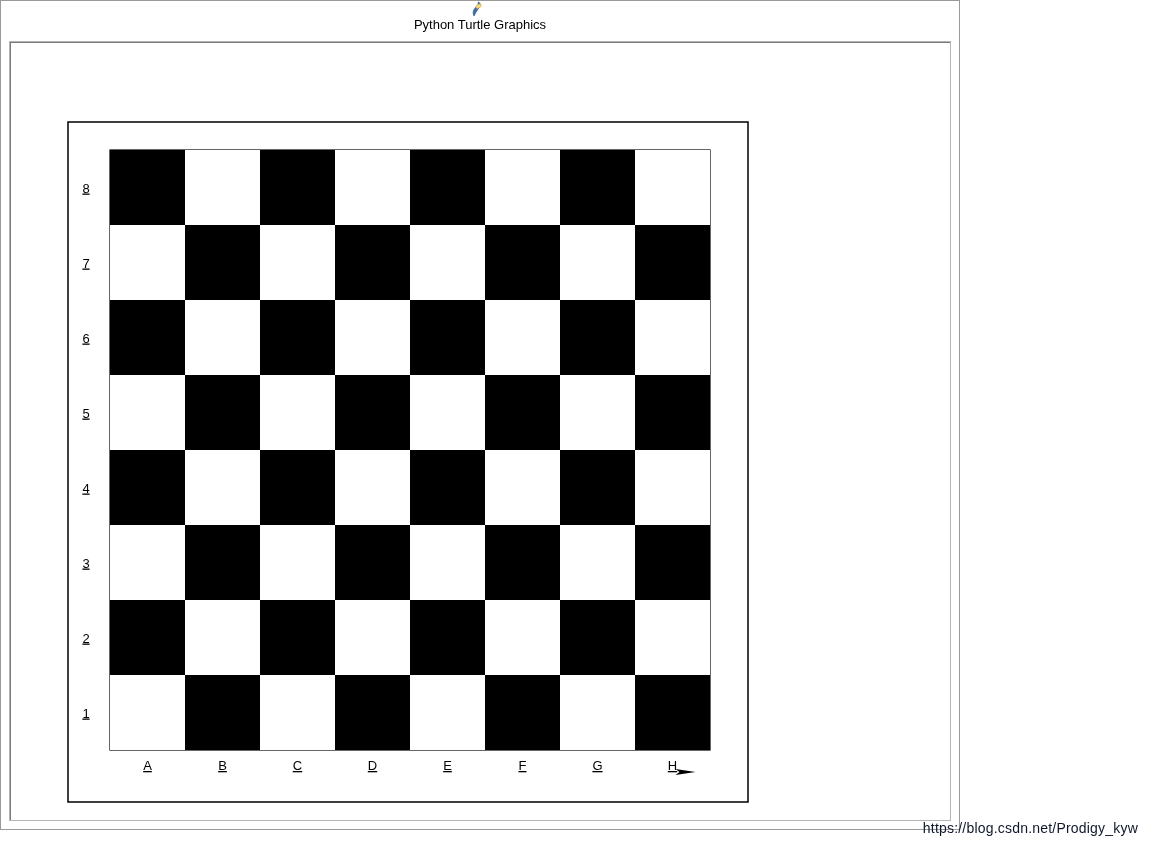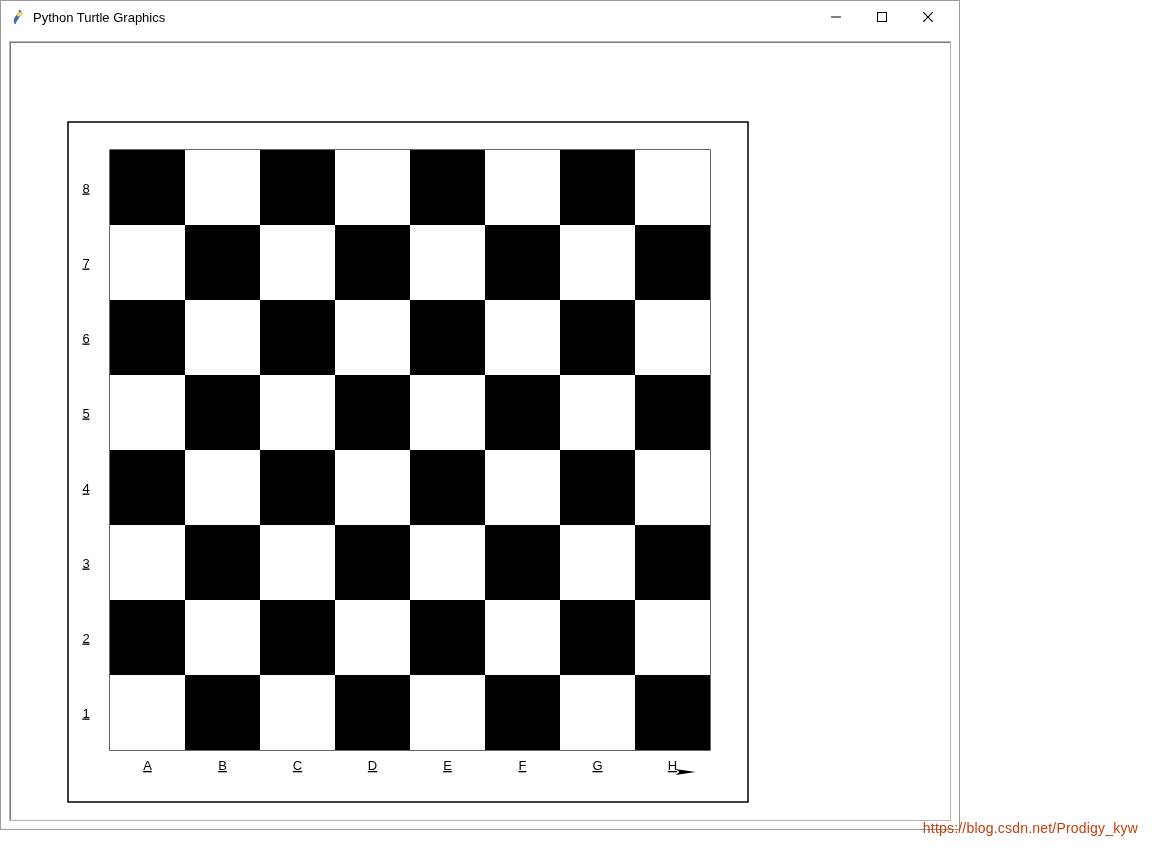--- a/index.html
+++ b/index.html
@@ -26,20 +26,21 @@
     box-sizing: border-box;
   }
 
   .titlebar {
     height: 32px;
     display: flex;
     align-items: center;
     padding: 0 8px;
     background: #ffffff;
     border-bottom: 0px solid #e0e0e0;
+    flex-direction: column;
   }
 
   .titlebar .title-icon {
     width: 16px;
     height: 16px;
     margin-right: 8px;
     display: flex;
     align-items: center;
     justify-content: center;
   }
@@ -89,21 +90,21 @@
     font-family: Arial, sans-serif;
     font-size: 13px;
     fill: #000;
     text-decoration: underline;
   }
 
   .watermark {
     position: absolute;
     right: 14px;
     bottom: 14px;
-    color: #c2410c;
+    color: #0f172a;
     font-size: 14px;
     letter-spacing: 0.2px;
     pointer-events: none;
     user-select: none;
   }
 </style>
 </head>
 <body>
 
 <div class="window">

